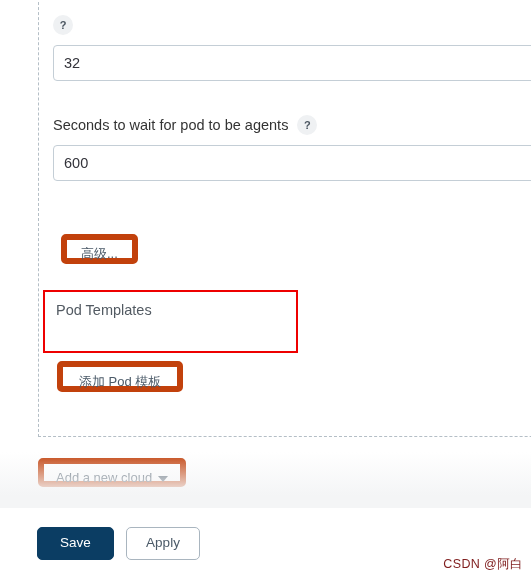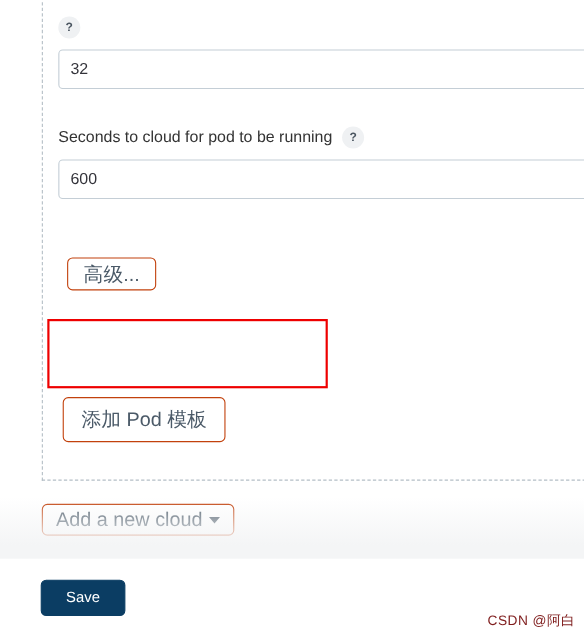--- a/index.html
+++ b/index.html
@@ -74,24 +74,24 @@
     color: #33333a;
     background: #ffffff;
     border: 1px solid #c4ced6;
     border-radius: 4px;
     outline: none;
   }
 
   
   .btn {
     font-family: "Liberation Sans", sans-serif;
-    font-size: 18px;
+    font-size: 13px;
     color: #4b5a68;
     background: #ffffff;
-    border: 1px solid #c2410c;
+    border: 6px solid #c2410c;
     border-radius: 5px;
     padding: 0 14px;
     height: 30px;
     line-height: 28px;
     cursor: pointer;
     white-space: nowrap;
     box-sizing: border-box;
   }
 
   
@@ -205,38 +205,40 @@
 
   <div class="form-group" style="top:23px;">
     <div class="field-label-row">
       <span class="help-badge">?</span>
     </div>
     <input class="text-input" type="text" value="32" style="">
   </div>
 
   <div class="form-group" style="top:123px;">
     <div class="field-label-row">
-      <span class="field-label">Seconds to cloud for pod to be running</span>
+      <span class="field-label">Seconds to wait for pod to be agents</span>
       <span class="help-badge">?</span>
     </div>
     <input class="text-input" type="text" value="600" style="">
   </div>
 
   <button class="btn" style="position:absolute; left:22px; top:242px;">高级...</button>
 
-  <button class="btn" style="position:absolute; left:18px; top:369px; height:41px; line-height:29px; padding:0 16px;">添加 Pod 模板</button>
+  <button class="btn" style="position:absolute; left:18px; top:369px; height:31px; line-height:29px; padding:0 16px;">添加 Pod 模板</button>
 
 </div>
 
 <div id="pod-templates-box">
+  <div class="pod-heading">Pod Templates</div>
 </div>
 
 <button class="btn" style="position:absolute; left:38px; top:458px; height:29px; line-height:27px; padding:0 12px;">
   <span>Add a new cloud</span><span class="caret"></span>
 </button>
 
 <div id="bottom-fade"></div>
 
 <div id="action-bar">
   <div id="save-button">Save</div>
+  <div id="apply-button">Apply</div>
 </div>
 
 <div id="watermark">CSDN @阿白</div>
 
 </body></html>

